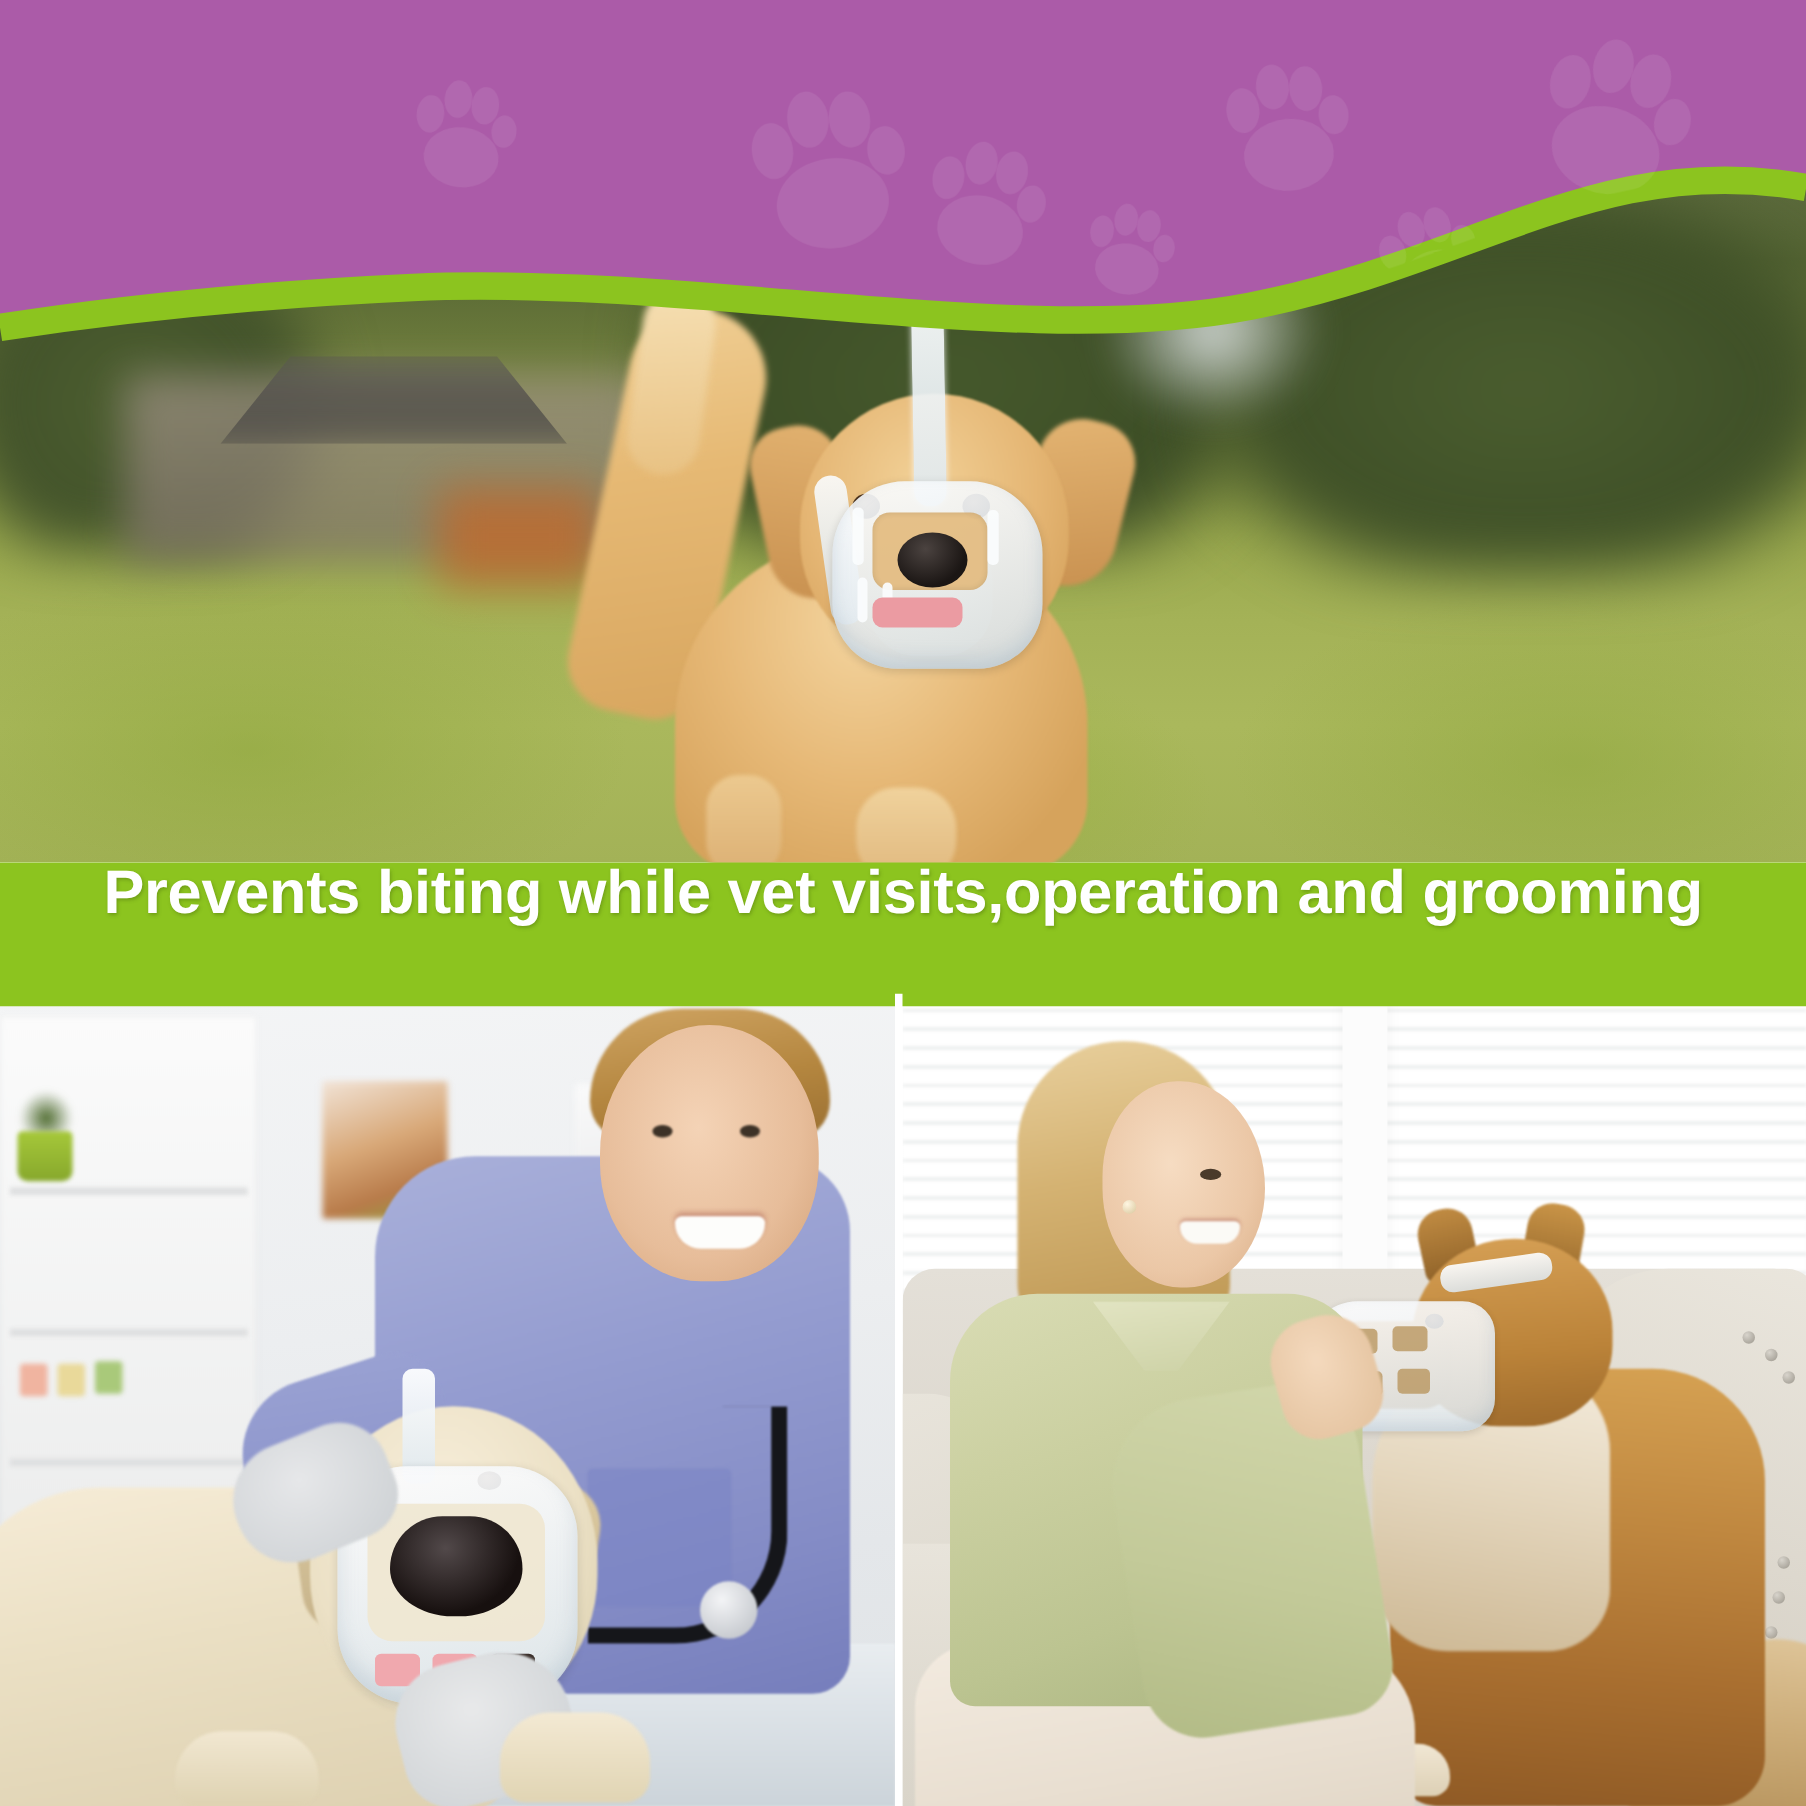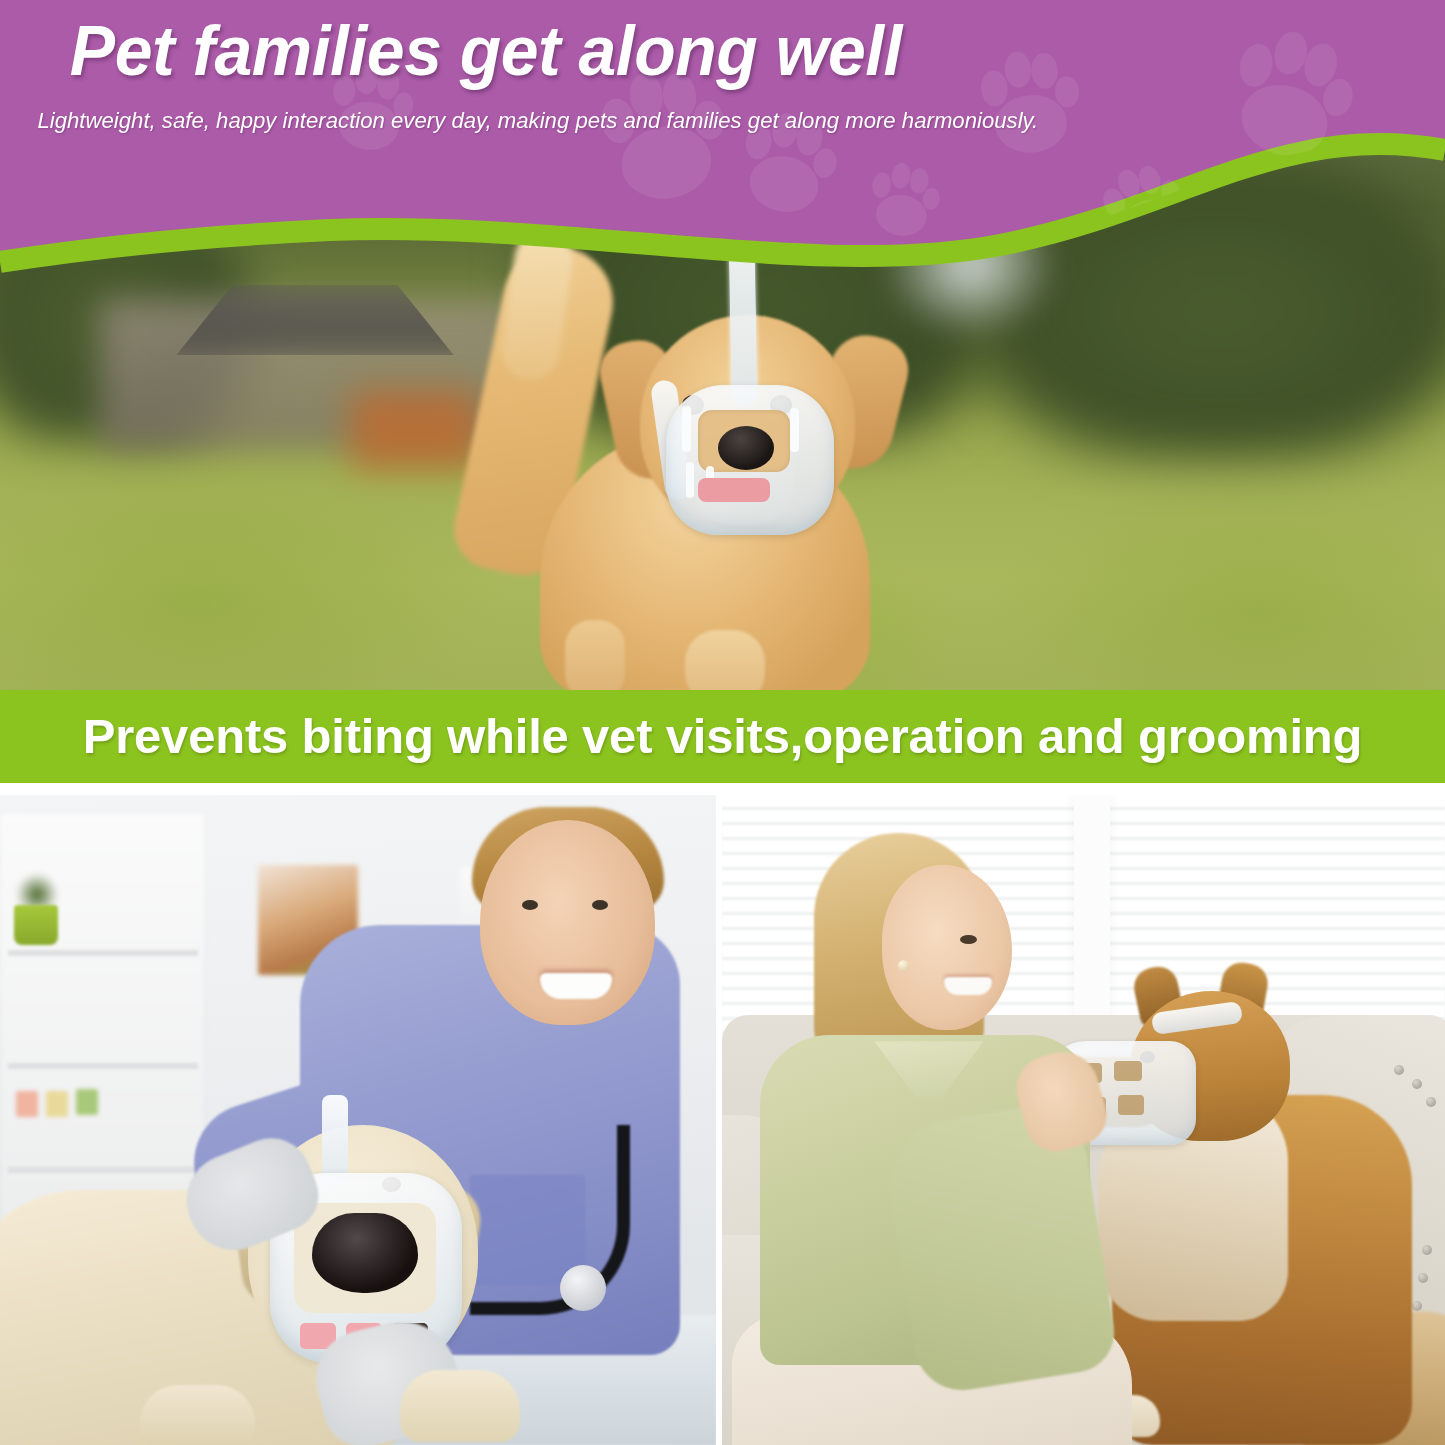--- a/index.html
+++ b/index.html
@@ -179,23 +179,23 @@
   }
   .subtitle {
     font-size:22.5px; font-style:italic; color:#ffffff;
     padding:22px 0 0 38px; white-space:nowrap;
     text-shadow:1px 1px 2px rgba(80,30,80,.35);
     transform:scaleX(.985); transform-origin:left center;
   }
 
   
   .banner {
-    position:absolute; left:0; top:690px; width:1445px; height:93px;
+    position:absolute; left:0; top:690px; width:1445px; height:115px;
     background:#8cc41f; z-index:6;
-    display:flex; align-items:center;
+    display:flex; align-items:flex-start;
   }
   .banner-text {
     width:100%; text-align:center; color:#ffffff;
     font-size:49px; font-weight:bold; line-height:1;
     letter-spacing:-.2px; white-space:nowrap;
     text-shadow:1px 2px 3px rgba(60,90,10,.35);
     transform:scaleX(1.0);
   }
 
   
@@ -624,24 +624,20 @@
             <ellipse cx="0" cy="30" rx="30" ry="24"></ellipse>
             <ellipse cx="-28" cy="-2" rx="11" ry="15"></ellipse>
             <ellipse cx="-7" cy="-16" rx="11" ry="15"></ellipse>
             <ellipse cx="15" cy="-13" rx="11" ry="15"></ellipse>
             <ellipse cx="32" cy="6" rx="10" ry="13"></ellipse>
           </g>
         </g>
       </svg>
     </div>
 
-    <div class="hero-text">
-      <div class="title">Pet families get along well</div>
-      <div class="subtitle">Lightweight, safe, happy interaction every day, making pets and families get along more harmoniously.</div>
-    </div>
   </div>
 
   <div class="banner">
     <div class="banner-text">Prevents biting while vet visits,operation and grooming</div>
   </div>
 
   <div class="bottom">
 
     <div class="photo photo-vet">
       <div class="vet-bg"></div>

